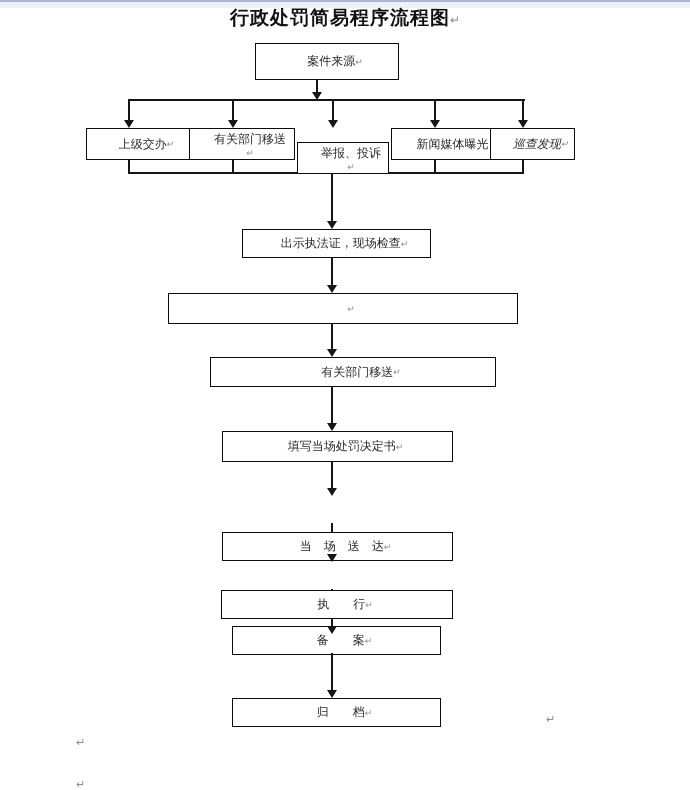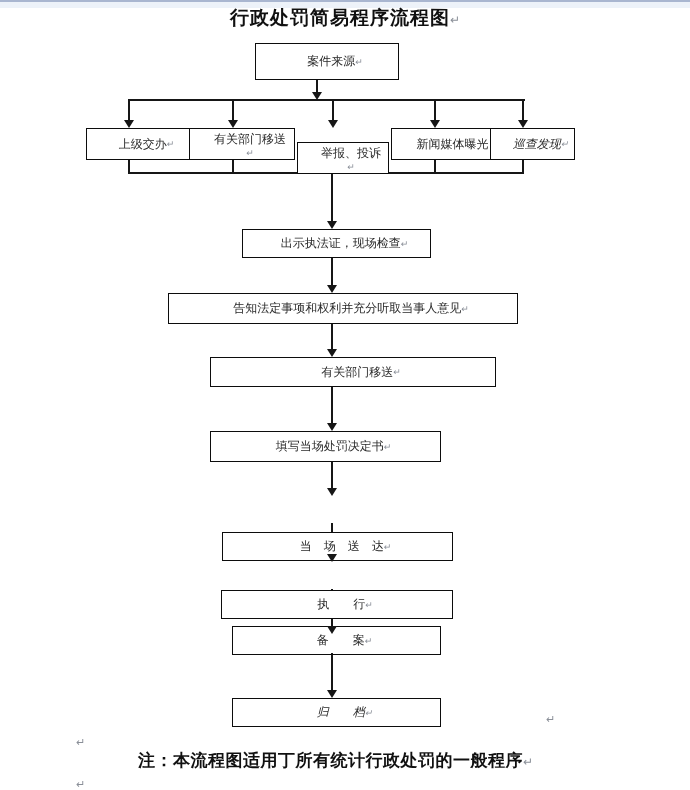--- a/index.html
+++ b/index.html
@@ -30,25 +30,25 @@
         white-space:nowrap;z-index:2;padding-left:16px;}
   .n-case   {left:255px;top:43px; width:126px;height:35px;}
   .n-sup    {left:86px; top:128px;width:87px; height:30px;}
   .n-dept   {left:189px;top:128px;width:88px; height:30px;flex-direction:column;}
   .n-report {left:297px;top:142px;width:74px; height:30px;flex-direction:column;}
   .n-media  {left:391px;top:128px;width:89px; height:30px;}
   .n-patrol {left:490px;top:128px;width:67px; height:30px;font-style:italic;}
   .n-inspect{left:242px;top:229px;width:171px;height:27px;}
   .n-inform {left:168px;top:293px;width:332px;height:29px;}
   .n-record {left:210px;top:357px;width:268px;height:28px;}
-  .n-fill   {left:210px;top:431px;width:213px;height:29px;}
+  .n-fill   {left:222px;top:431px;width:213px;height:29px;}
   .n-deliver{left:222px;top:496px;width:213px;height:27px;margin-top:36px;}
   .n-execute{left:221px;top:590px;width:214px;height:27px;}
   .n-file   {left:232px;top:626px;width:191px;height:27px;background:transparent;}
-  .n-archive{left:232px;top:698px;width:191px;height:27px;font-style:italic;}
+  .n-archive{left:232px;top:698px;width:191px;height:27px;}
 
   
   .vline,.hline{position:absolute;background:#161616;z-index:1;}
   .vline{width:2px;}
   .hline{height:2px;}
   .ah{position:absolute;width:0;height:0;border-left:5px solid transparent;
       border-right:5px solid transparent;border-top:8px solid #161616;z-index:3;}
 
   .l-case      {left:316px;top:78px;height:15px;}
   .h-case      {left:312px;top:92px;}
@@ -146,21 +146,20 @@
   <div class="vline c7s"></div>
     <div class="ah c7h"></div>
   <div class="vline c8s"></div>
     <div class="ah c8h"></div>
 
   <div class="node n-inspect">
       <span>出示执法证，现场检查</span>
       <span class="pmark">↵</span>
     </div>
   <div class="node n-inform">
-      <span>告知法定事项和权利并充分听取当事人意见</span>
       <span class="pmark">↵</span>
     </div>
   <div class="node n-record">
       <span>有关部门移送</span>
       <span class="pmark">↵</span>
     </div>
   <div class="node n-fill">
       <span>填写当场处罚决定书</span>
       <span class="pmark">↵</span>
     </div>
@@ -178,15 +177,14 @@
     </div>
   <div class="node n-archive">
       <span>归　　档</span>
       <span class="pmark">↵</span>
     </div>
 
   <div class="pm-float pm-right">↵</div>
   <div class="pm-float pm-left-1">↵</div>
   <div class="pm-float pm-left-2">↵</div>
 
-  <div class="doc-note"><span>注：本流程图适用丁所有统计行政处罚的一般程序</span><span class="pmark pmark-lg">↵</span></div>
 
 </div>
 
 </body></html>

